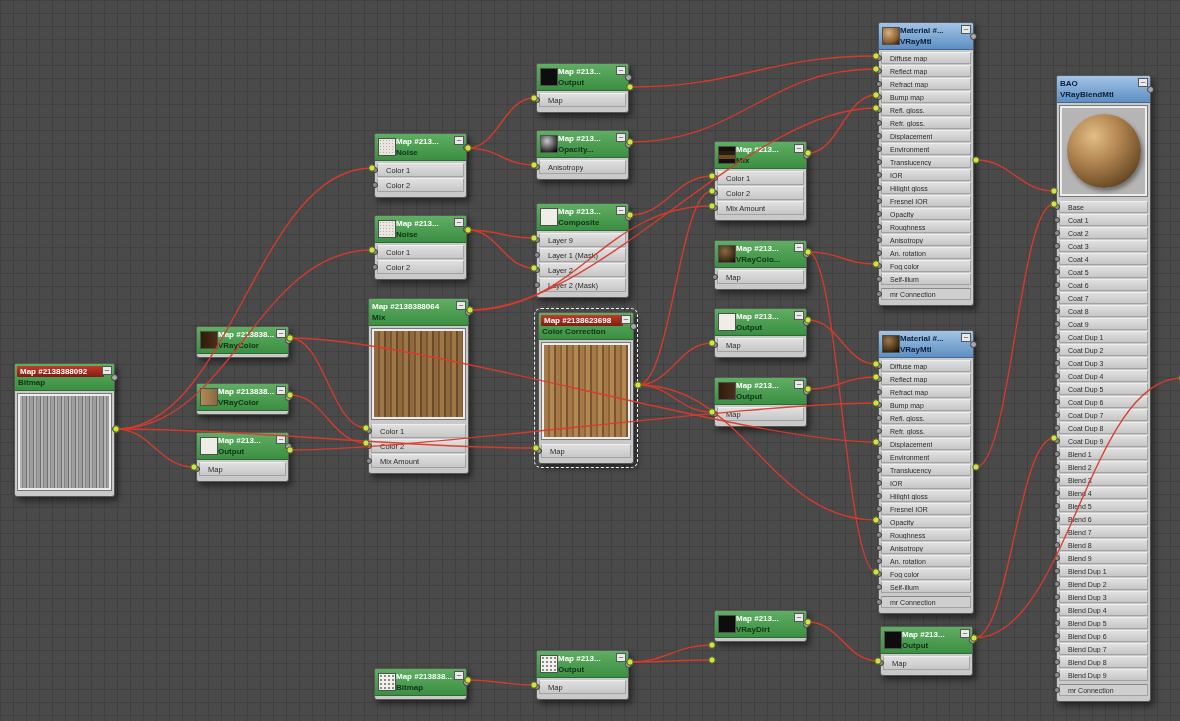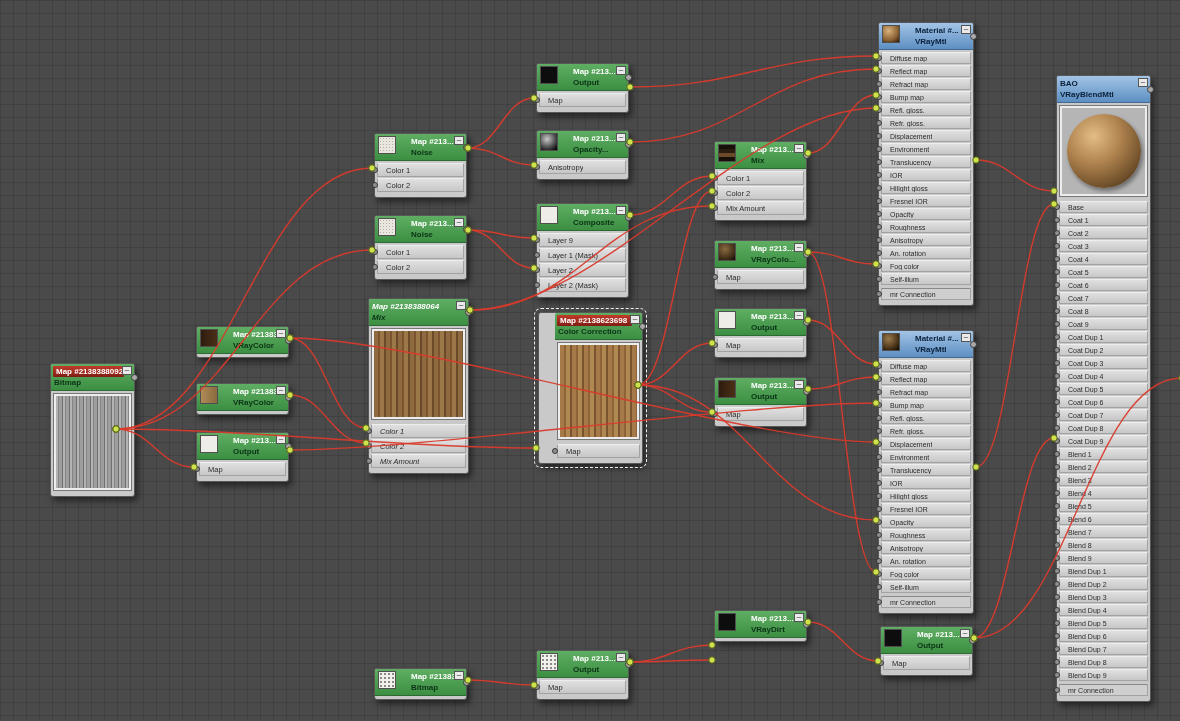--- a/index.html
+++ b/index.html
@@ -5,21 +5,21 @@
   *{box-sizing:border-box}
   html,body{margin:0;padding:0;background:#3a3a3a;font-family:"Liberation Sans",sans-serif}
   .canvas{position:relative;width:1180px;height:721px;overflow:hidden;background-color:#4a4a4a;
     background-image:linear-gradient(rgba(0,0,0,.12) 1px,transparent 1px),
                      linear-gradient(90deg,rgba(0,0,0,.12) 1px,transparent 1px);
     background-size:13px 13px}
   #wire-layer{position:absolute;left:0;top:0;z-index:60;pointer-events:none}
   .node{position:absolute;z-index:10;background:#c9c9c9;border:1px solid #585858;border-radius:3px;
     box-shadow:3px 4px 6px rgba(0,0,0,.5);padding-bottom:3px}
   .node.selected{outline:1px dashed #f0f0f0;outline-offset:3px}
-  .node-header{position:relative;display:flex;align-items:flex-start;gap:15px;min-height:26px;
+  .node-header{position:relative;display:flex;align-items:center;gap:0;min-height:26px;
     padding:2px 10px 2px 3px;border-radius:2px 2px 0 0;
     background:linear-gradient(#5fae63,#3c8f42);border-bottom:1px solid #2c6b31}
   .kind-material .node-header{background:linear-gradient(#a3c4e6,#5d8fc2);border-bottom:1px solid #446992}
   .titles{flex:1;min-width:0;line-height:11px}
   .t1{font-size:8px;font-weight:bold;color:#ffffff;white-space:nowrap;overflow:hidden}
   .t2{font-size:8px;font-weight:bold;color:#0b3317;white-space:nowrap;overflow:hidden}
   .kind-material .t1,.kind-material .t2{color:#0a1f38}
   .title-red .t1{background:linear-gradient(#c23b2a,#7f1d14);color:#fff;padding:0 3px;margin-left:-1px;border-radius:1px}
   .collapse{position:absolute;top:2px;right:2px;width:10px;height:9px;background:#e9e9e9;border:1px solid #555;
     font-size:8px;line-height:6px;text-align:center;color:#222;cursor:pointer}
@@ -54,21 +54,21 @@
   .icon-graysphere{background:#161006;background-image:radial-gradient(circle at 38% 32%,#8a6a42,#3a2a14 70%,#0a0602 100%)}
   .icon-mixdark{background:repeating-linear-gradient(0deg,#171008 0 4px,#6a4a28 4px 8px,#2a1c0e 8px 12px)}
   .icon-sphere-brown{background:#241608;background-image:radial-gradient(circle at 35% 30%,#d9b27c,#8a6133 62%,#2a1505 100%)}
   .icon-sphere-brown2{background:#0f0a05;background-image:radial-gradient(circle at 35% 30%,#9a7a4c,#4a3418 62%,#0a0602 100%)}
 </style>
 </head>
 <body>
 
 <div class="canvas">
   <div id="nodes-layer">
-      <div class="node kind-map title-red" style="left: 14px; top: 363px; width: 85px; margin-left: 36px;">
+      <div class="node kind-map title-red" style="left: 14px; top: 363px; width: 101px;">
         <div class="node-header">
           <div class="titles">
             <div class="t1">Map #2138388092</div>
             <div class="t2">Bitmap</div>
           </div>
           <div class="collapse">–</div>
           <div class="out-socket"></div>
         </div>
         <div class="thumb-big thumb-graywood"></div>
       </div>
@@ -146,21 +146,21 @@
           <div class="slot">
             <span class="socket"></span>
             <span class="slot-label">Color 1</span>
           </div>
           <div class="slot">
             <span class="socket"></span>
             <span class="slot-label">Color 2</span>
           </div>
         </div>
       </div>
-      <div class="node kind-map" style="left: 368px; top: 298px; width: 101px; font-style: italic;">
+      <div class="node kind-map" style="left: 368px; top: 298px; width: 101px;">
         <div class="node-header">
           <div class="titles">
             <div class="t1">Map #2138388064</div>
             <div class="t2">Mix</div>
           </div>
           <div class="collapse">–</div>
           <div class="out-socket"></div>
         </div>
         <div class="thumb-big thumb-wood"></div>
         <div class="slots">
@@ -234,21 +234,21 @@
           <div class="slot">
             <span class="socket"></span>
             <span class="slot-label">Layer 2</span>
           </div>
           <div class="slot">
             <span class="socket"></span>
             <span class="slot-label">Layer 2 (Mask)</span>
           </div>
         </div>
       </div>
-      <div class="node kind-map selected title-red" style="left: 538px; top: 312px; width: 105px; padding-left: 16px;">
+      <div class="node kind-map selected title-red" style="left: 538px; top: 312px; width: 96px;">
         <div class="node-header">
           <div class="titles">
             <div class="t1">Map #2138623698</div>
             <div class="t2">Color Correction</div>
           </div>
           <div class="collapse">–</div>
           <div class="out-socket"></div>
         </div>
         <div class="thumb-big thumb-wood2"></div>
         <div class="slots">

